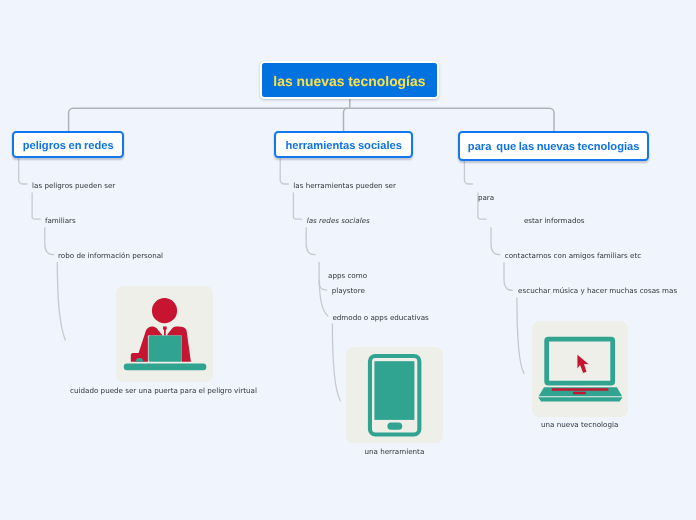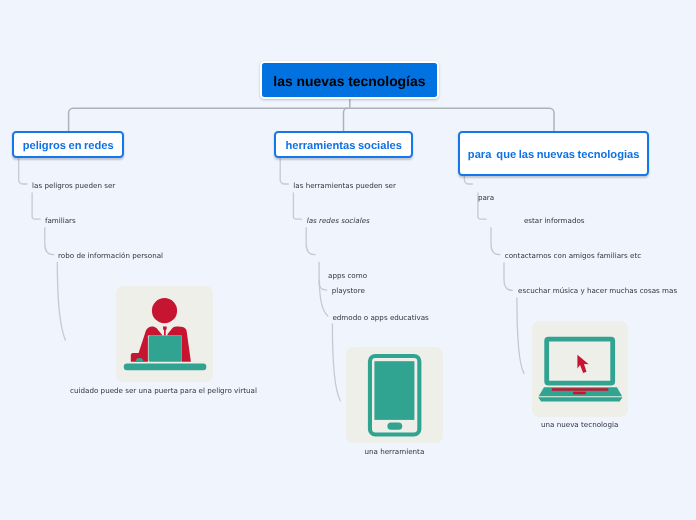--- a/index.html
+++ b/index.html
@@ -12,21 +12,21 @@
     -webkit-font-smoothing:antialiased;
     text-rendering:geometricPrecision;
   }
   * { -webkit-font-smoothing:antialiased; }
   #stage { position:absolute; left:0; top:0; width:696px; height:520px; }
   svg.conn { position:absolute; left:0; top:0; width:696px; height:520px; pointer-events:none; }
 
   .node { position:absolute; box-sizing:border-box; display:flex; align-items:center; justify-content:center;
           white-space:pre; }
   .root-node {
-    background:#0172e0; color:#000000; border-radius:4.5px;
+    background:#0172e0; color:#fde047; border-radius:4.5px;
     border:2.05px solid #ffffff;
     font-weight:bold; font-size:13.9px;
     box-shadow:0 1px 2.5px rgba(60,70,90,0.30);
   }
   .sub-node {
     background:#ffffff; color:#0f72e4; border-radius:4.2px;
     border:2.1px solid #1477ec;
     font-weight:bold; font-size:11.15px;
     box-shadow:0 1.5px 2px rgba(60,70,90,0.28);
   }
@@ -85,21 +85,21 @@
   <div class="node root-node" style="left:260.2px; top:60.9px; width:178.4px; height:37.7px;">
     <span>las nuevas tecnologías</span>
   </div>
 
   <div class="node sub-node" style="left:12.3px; top:130.7px; width:111.8px; height:27.5px;">
     <span>peligros en redes</span>
   </div>
   <div class="node sub-node" style="left:274px; top:130.9px; width:139.3px; height:27.3px;">
     <span>herramientas sociales</span>
   </div>
-  <div class="node sub-node" style="left:458.2px; top:130.9px; width:190.9px; height:45px;">
+  <div class="node sub-node" style="left:458.2px; top:130.9px; width:190.9px; height:30px;">
     <span>para  que las nuevas tecnologias</span>
   </div>
 
   <div class="leaf-label" style="left:32.1px; top:181.3px;">las peligros pueden ser</div>
   <div class="leaf-label" style="left:44.9px; top:216.0px;">familiars</div>
   <div class="leaf-label" style="left:58.1px; top:251.1px;">robo de información personal</div>
 
   <div class="leaf-label" style="left:293.3px; top:181.3px;">las herramientas pueden ser</div>
   <div class="leaf-label" style="left:306.7px; top:216.2px;font-style:italic;">las redes sociales</div>
   <div class="leaf-label" style="left:328px; top:251.1px;margin-top:20px;">apps como</div>

